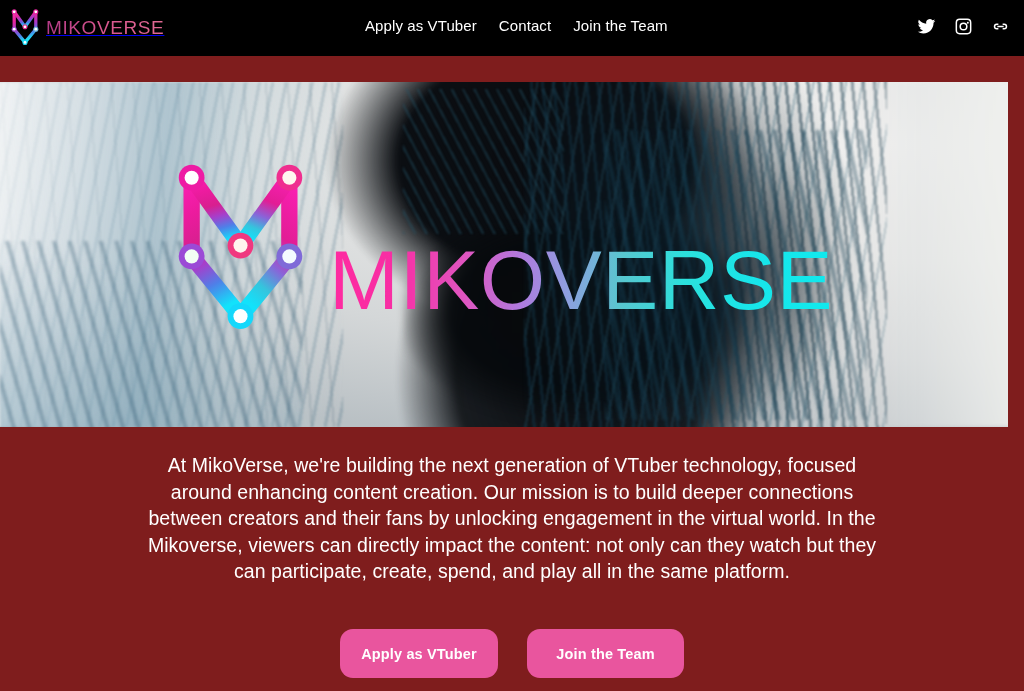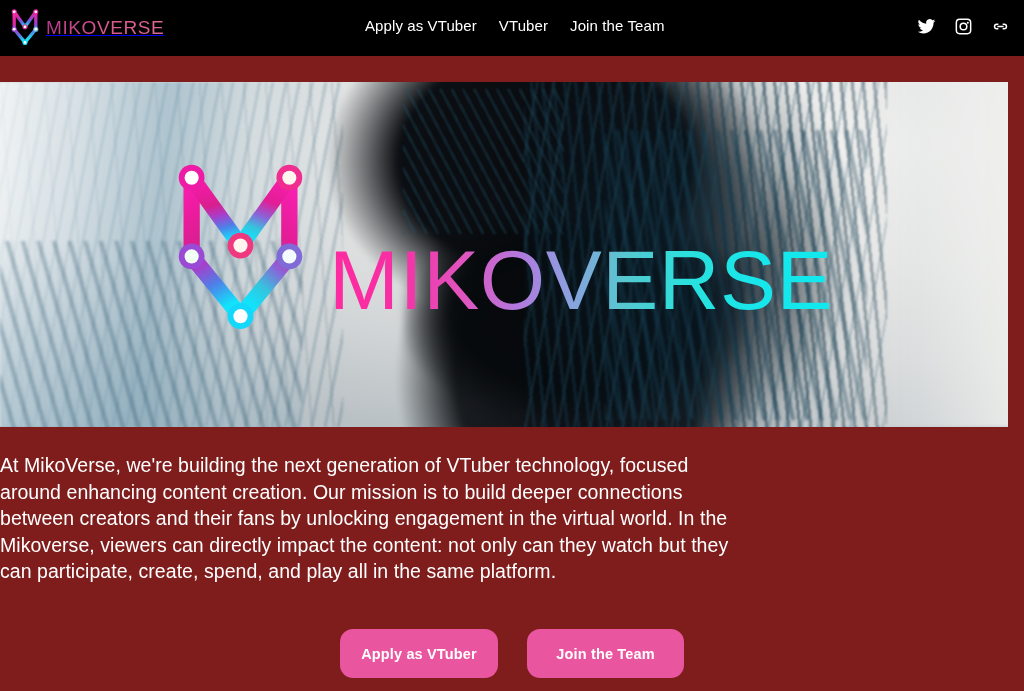--- a/index.html
+++ b/index.html
@@ -129,21 +129,21 @@
       #8f9ee0 47%, #58c6cf 58%, #2ce0dc 70%, #18e6ea 84%, #10e9ee 100%);
     -webkit-background-clip:text; background-clip:text;
     -webkit-text-fill-color:transparent;
     white-space:nowrap;
     margin-top:58px;
   }
 
   
   .mission {
     position:absolute; left:0; top:452px; width:1024px;
-    text-align:left;
+    text-align:center;
   }
   .mission p {
     display:inline-block;
     width:745px;
     color:#ffffff;
     font-size:19.5px;
     line-height:26.5px;
     letter-spacing:0.05px;
   }
 
@@ -203,21 +203,21 @@
             <circle cx="50" cy="118" r="8.5" fill="#19d7f5"></circle>
               <circle cx="50" cy="118" r="4.6" fill="#fff"></circle>
           </g>
         </svg>
       </span>
       <span class="brand-text">MIKOVERSE</span>
     </a>
 
     <nav class="nav">
       <a href="#">Apply as VTuber</a>
-      <a href="#">VTuber</a>
+      <a href="#">Contact</a>
       <a href="#">Join the Team</a>
     </nav>
 
     <div class="socials">
       <a href="#">
         <svg class="sicon" viewBox="0 0 24 24" aria-hidden="true">
           <path d="M23 4.9c-.8.37-1.7.62-2.6.73a4.6 4.6 0 0 0 2-2.52c-.9.53-1.9.92-2.9 1.13a4.53 4.53 0 0 0-7.8 4.13A12.9 12.9 0 0 1 2.4 3.6a4.5 4.5 0 0 0 1.4 6.06c-.73-.02-1.43-.23-2.04-.56v.06a4.53 4.53 0 0 0 3.64 4.44c-.67.18-1.38.21-2.06.08a4.54 4.54 0 0 0 4.24 3.15A9.1 9.1 0 0 1 1 18.7a12.84 12.84 0 0 0 6.96 2.04c8.35 0 12.92-6.92 12.92-12.92l-.02-.59A9.2 9.2 0 0 0 23 4.9z"></path>
         </svg>
       </a>
       <a href="#">

